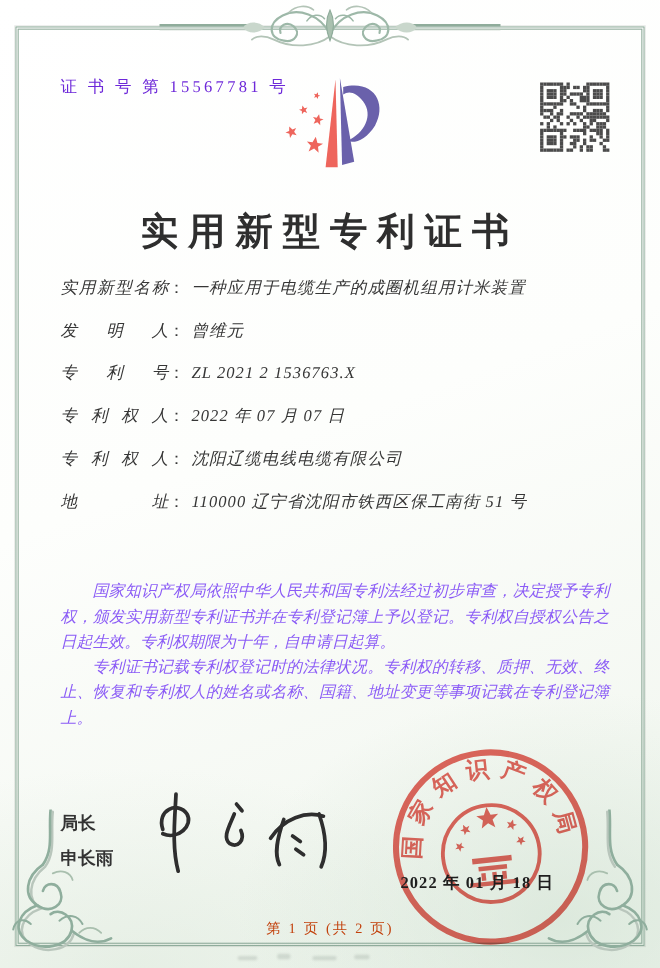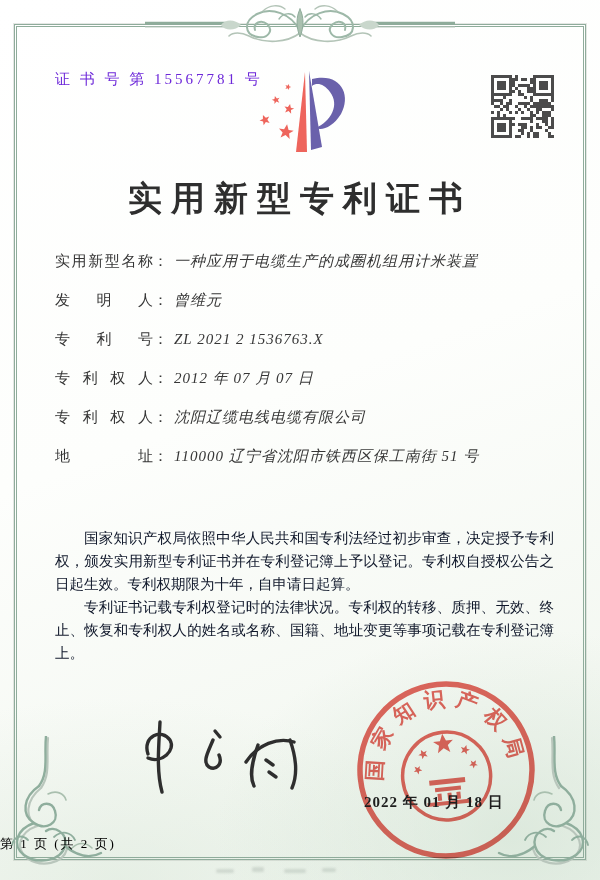--- a/index.html
+++ b/index.html
@@ -21,39 +21,39 @@
   }
   .ornament{position:absolute;pointer-events:none;}
   .orn-top{left:50%;top:1px;transform:translateX(-50%);}
   .orn-bl{left:4px;bottom:12px;}
   .orn-br{right:4px;bottom:12px;transform:scaleX(-1);}
   .cert-no{position:absolute;left:55px;top:70px;font-size:15px;letter-spacing:3px;color:#6d28d9;}
   .logo{position:absolute;left:246px;top:64px;}
   .qr{position:absolute;left:491px;top:75px;display:grid;grid-template-columns:repeat(21,3px);grid-auto-rows:3px;}
   .qr i{display:block;}
   .qr i.on{background:#4b4b4b;}
-  .title{position:absolute;left:0;right:0;top:176px;text-align:center;
+  .title{position:absolute;left:0;right:0;top:188px;text-align:center;
     font-size:34px;font-weight:600;letter-spacing:9px;color:#2e2e2e;}
   .fields{position:absolute;left:55px;right:40px;top:252px;font-size:15px;color:#363636;}
   .frow{height:22px;margin-bottom:17px;white-space:nowrap;position:relative;}
-  .flabel{display:inline-block;width:98px;text-align:justify;text-align-last:justify;vertical-align:top;}
+  .flabel{display:inline-block;width:98px;text-align:justify;text-align-last:justify;vertical-align:top;font-style:italic;}
   .fcolon{display:inline-block;margin-right:6px;}
   .fvalue{letter-spacing:1px;font-style:italic;}
   .grant-no-group{position:absolute;left:276px;top:0;}
   .paras{position:absolute;left:55px;right:46px;top:527px;font-size:14.5px;line-height:23px;
-    color:#0f172a;text-align:justify;}
+    font-style:italic;color:#8b5cf6;text-align:justify;}
   .paras p{margin:0;text-indent:2em;}
   .signer{position:absolute;left:55px;top:734px;font-family:"Liberation Sans","DejaVu Sans",sans-serif;
     font-size:16px;font-weight:700;line-height:31px;color:#333;}
   .signature{position:absolute;left:118px;top:714px;}
   .seal{position:absolute;left:354px;top:678px;transform:rotate(-6deg);mix-blend-mode:multiply;opacity:.9;}
   .seal-date{position:absolute;left:364px;top:793px;font-size:15px;font-weight:700;color:#1e1e1e;
     letter-spacing:1px;z-index:5;}
-  .footer{position:absolute;left:0;right:0;top:835px;text-align:left;font-size:13px;
-    letter-spacing:2px;color:#000000;}
+  .footer{position:absolute;left:0;right:0;top:835px;text-align:center;font-size:13px;
+    letter-spacing:2px;color:#c2410c;}
   .smudge{position:absolute;background:rgba(120,130,122,.22);filter:blur(1px);border-radius:2px;}
 </style>
 </head>
 <body>
 
 <div class="page">
 
   <div class="frame"></div>
 
   <svg class="ornament orn-top" width="310" height="46" viewBox="0 0 310 46">
@@ -580,35 +580,39 @@
     <div class="frow">
       <span class="flabel">实用新型名称</span><span class="fcolon">：</span><span class="fvalue">一种应用于电缆生产的成圈机组用计米装置</span>
     </div>
     <div class="frow">
       <span class="flabel">发明人</span><span class="fcolon">：</span><span class="fvalue">曾维元</span>
     </div>
     <div class="frow">
       <span class="flabel">专利号</span><span class="fcolon">：</span><span class="fvalue">ZL 2021 2 1536763.X</span>
     </div>
     <div class="frow">
-      <span class="flabel">专利权人</span><span class="fcolon">：</span><span class="fvalue">2012 年 07 月 07 日</span>
+      <span class="flabel">专利权人</span><span class="fcolon">：</span><span class="fvalue">2022 年 07 月 07 日</span>
     </div>
     <div class="frow">
       <span class="flabel">专利权人</span><span class="fcolon">：</span><span class="fvalue">沈阳辽缆电线电缆有限公司</span>
     </div>
     <div class="frow">
       <span class="flabel">地址</span><span class="fcolon">：</span><span class="fvalue">110000  辽宁省沈阳市铁西区保工南街 51 号</span>
     </div>
   </div>
 
   <div class="paras">
     <p>国家知识产权局依照中华人民共和国专利法经过初步审查，决定授予专利权，颁发实用新型专利证书并在专利登记簿上予以登记。专利权自授权公告之日起生效。专利权期限为十年，自申请日起算。</p>
     <p>专利证书记载专利权登记时的法律状况。专利权的转移、质押、无效、终止、恢复和专利权人的姓名或名称、国籍、地址变更等事项记载在专利登记簿上。</p>
   </div>
 
+  <div class="signer">
+    <div>局长</div>
+    <div>申长雨</div>
+  </div>
 
   <svg class="signature" width="210" height="86" viewBox="0 0 210 86">
     <g fill="none" stroke="#2e2e2e" stroke-width="3.4" stroke-linecap="round">
       <path d="M30,40 C24,22 44,14 52,26 C58,36 44,50 30,44"></path>
       <path d="M42,8 C41,30 38,56 44,78"></path>
       <path d="M95,26 C90,38 84,48 91,53 C98,57 105,50 101,41"></path>
       <path d="M97,17 l5,6"></path>
       <path d="M128,48 C140,30 160,23 176,28"></path>
       <path d="M140,31 C134,48 131,62 136,72"></path>
       <path d="M172,26 C178,43 180,60 174,74"></path>

